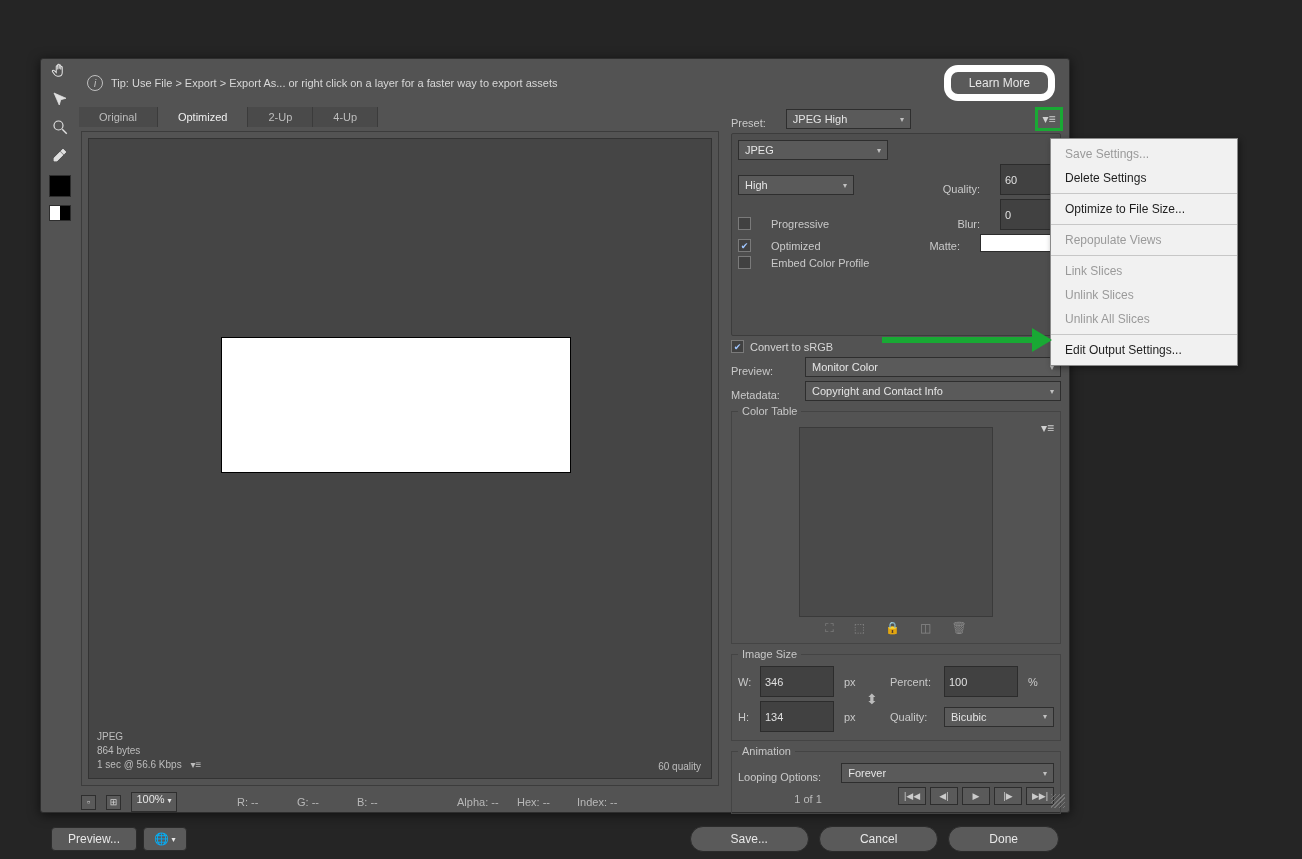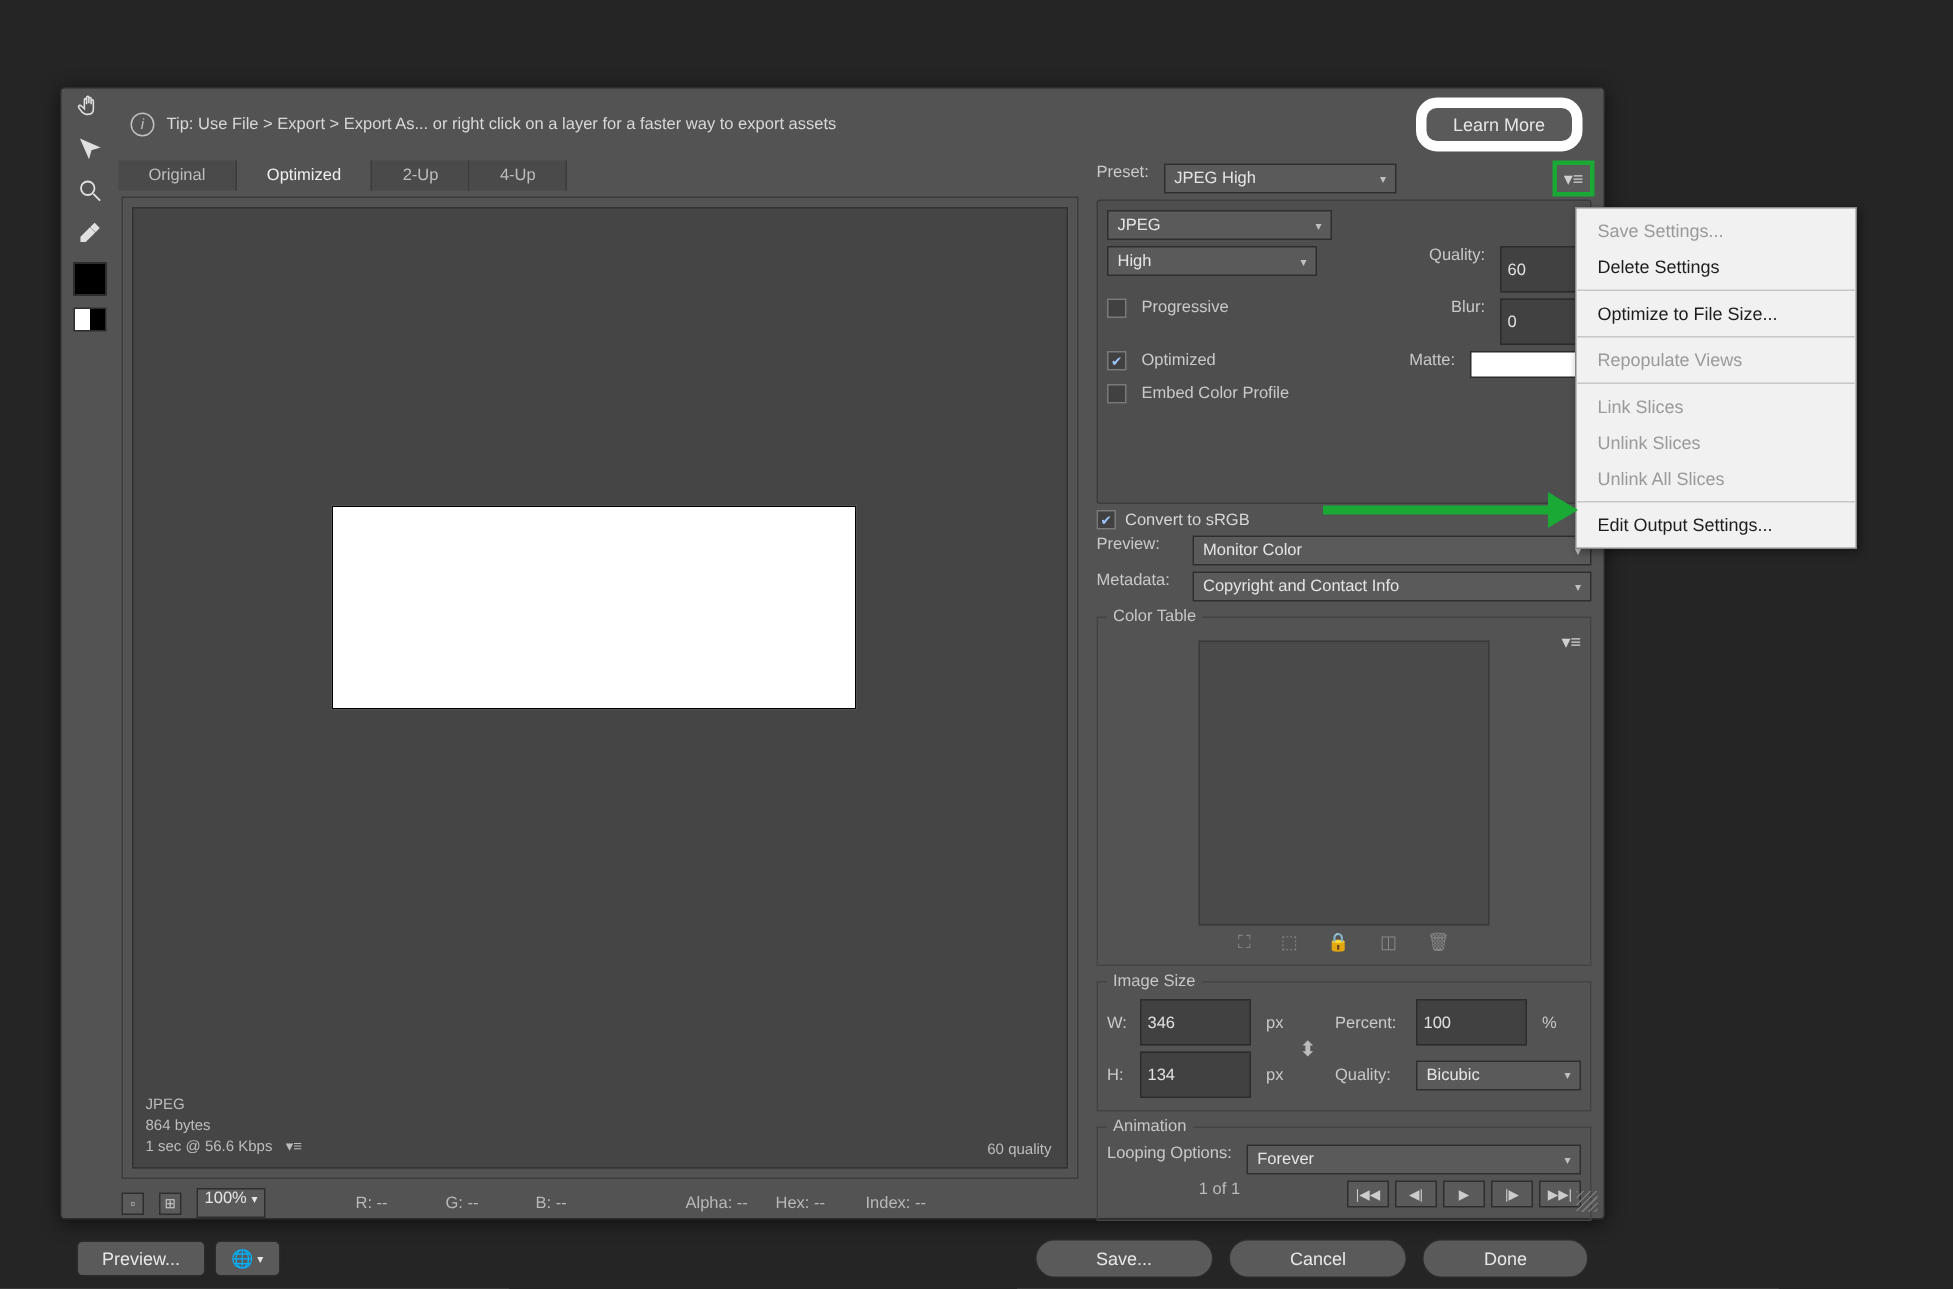--- a/index.html
+++ b/index.html
@@ -47,21 +47,21 @@
   .kbps-menu { display:inline-block; margin-left:6px; }
 
   .status-row { display:flex; align-items:center; gap:10px; padding:6px 2px 2px 2px; font-size:11px; }
   .status-row .mini-toggle { width:15px; height:15px; border:1px solid #2e2e2e; background:#5a5a5a; display:flex; align-items:center; justify-content:center; font-size:9px; }
   .select, .select-sm { background:#5a5a5a; border:1px solid #2e2e2e; color:#e5e5e5; font-size:11px; height:20px; }
   .select { padding:0 4px; }
   .zoom-box { width:46px; text-align:center; }
   .readout { color:#b8b8b8; min-width:50px; }
 
   .right-col { width:338px; padding:2px 2px 0 6px; display:flex; flex-direction:column; gap:4px; }
-  .row { display:flex; align-items:flex-start; gap:10px; }
+  .row { display:flex; align-items:flex-end; gap:20px; }
   .lbl { font-size:11px; color:#c9c9c9; }
   .dropdown { flex:1; background:#5a5a5a; border:1px solid #2e2e2e; height:20px; display:flex; align-items:center; justify-content:space-between; padding:0 6px; font-size:11px; color:#e5e5e5; }
   .dropdown .caret { font-size:8px; color:#c0c0c0; }
 
   .panel-group { border:1px solid #3c3c3c; border-radius:2px; padding:6px 6px; background:#4e4e4e; }
   .flyout-btn { width:24px; height:20px; border:1px solid #2d2d2d; background:#5a5a5a; display:flex; align-items:center; justify-content:center; }
   .flyout-highlight { outline:3px solid #19a934; outline-offset:-1px; }
 
   .chk-row { display:flex; align-items:center; gap:6px; font-size:11px; color:#d5d5d5; }
   .chk { width:13px; height:13px; border:1px solid #7a7a7a; background:#414141; display:inline-flex; align-items:center; justify-content:center; font-size:9px; color:#9ac3ff; }
@@ -199,21 +199,21 @@
             </div>
 
             <div class="panel-group">
               <div class="row" style="margin-bottom:4px;">
                 <div class="dropdown" style="width:150px; flex:none;">
                   <span>JPEG</span>
                     <span class="caret">▾</span>
                 </div>
               </div>
               <div class="row" style="margin-bottom:4px;">
-                <div class="dropdown" style="width:140px; flex:none;">
+                <div class="dropdown" style="width:116px; flex:none;">
                   <span>High</span>
                     <span class="caret">▾</span>
                 </div>
                 <span style="flex:1"></span>
                 <span class="lbl">Quality:</span>
                 <input class="num-input" value="60" style="">
               </div>
               <div class="row" style="margin-bottom:4px;">
                 <span class="chk"></span>
                 <span class="lbl">Progressive</span>

